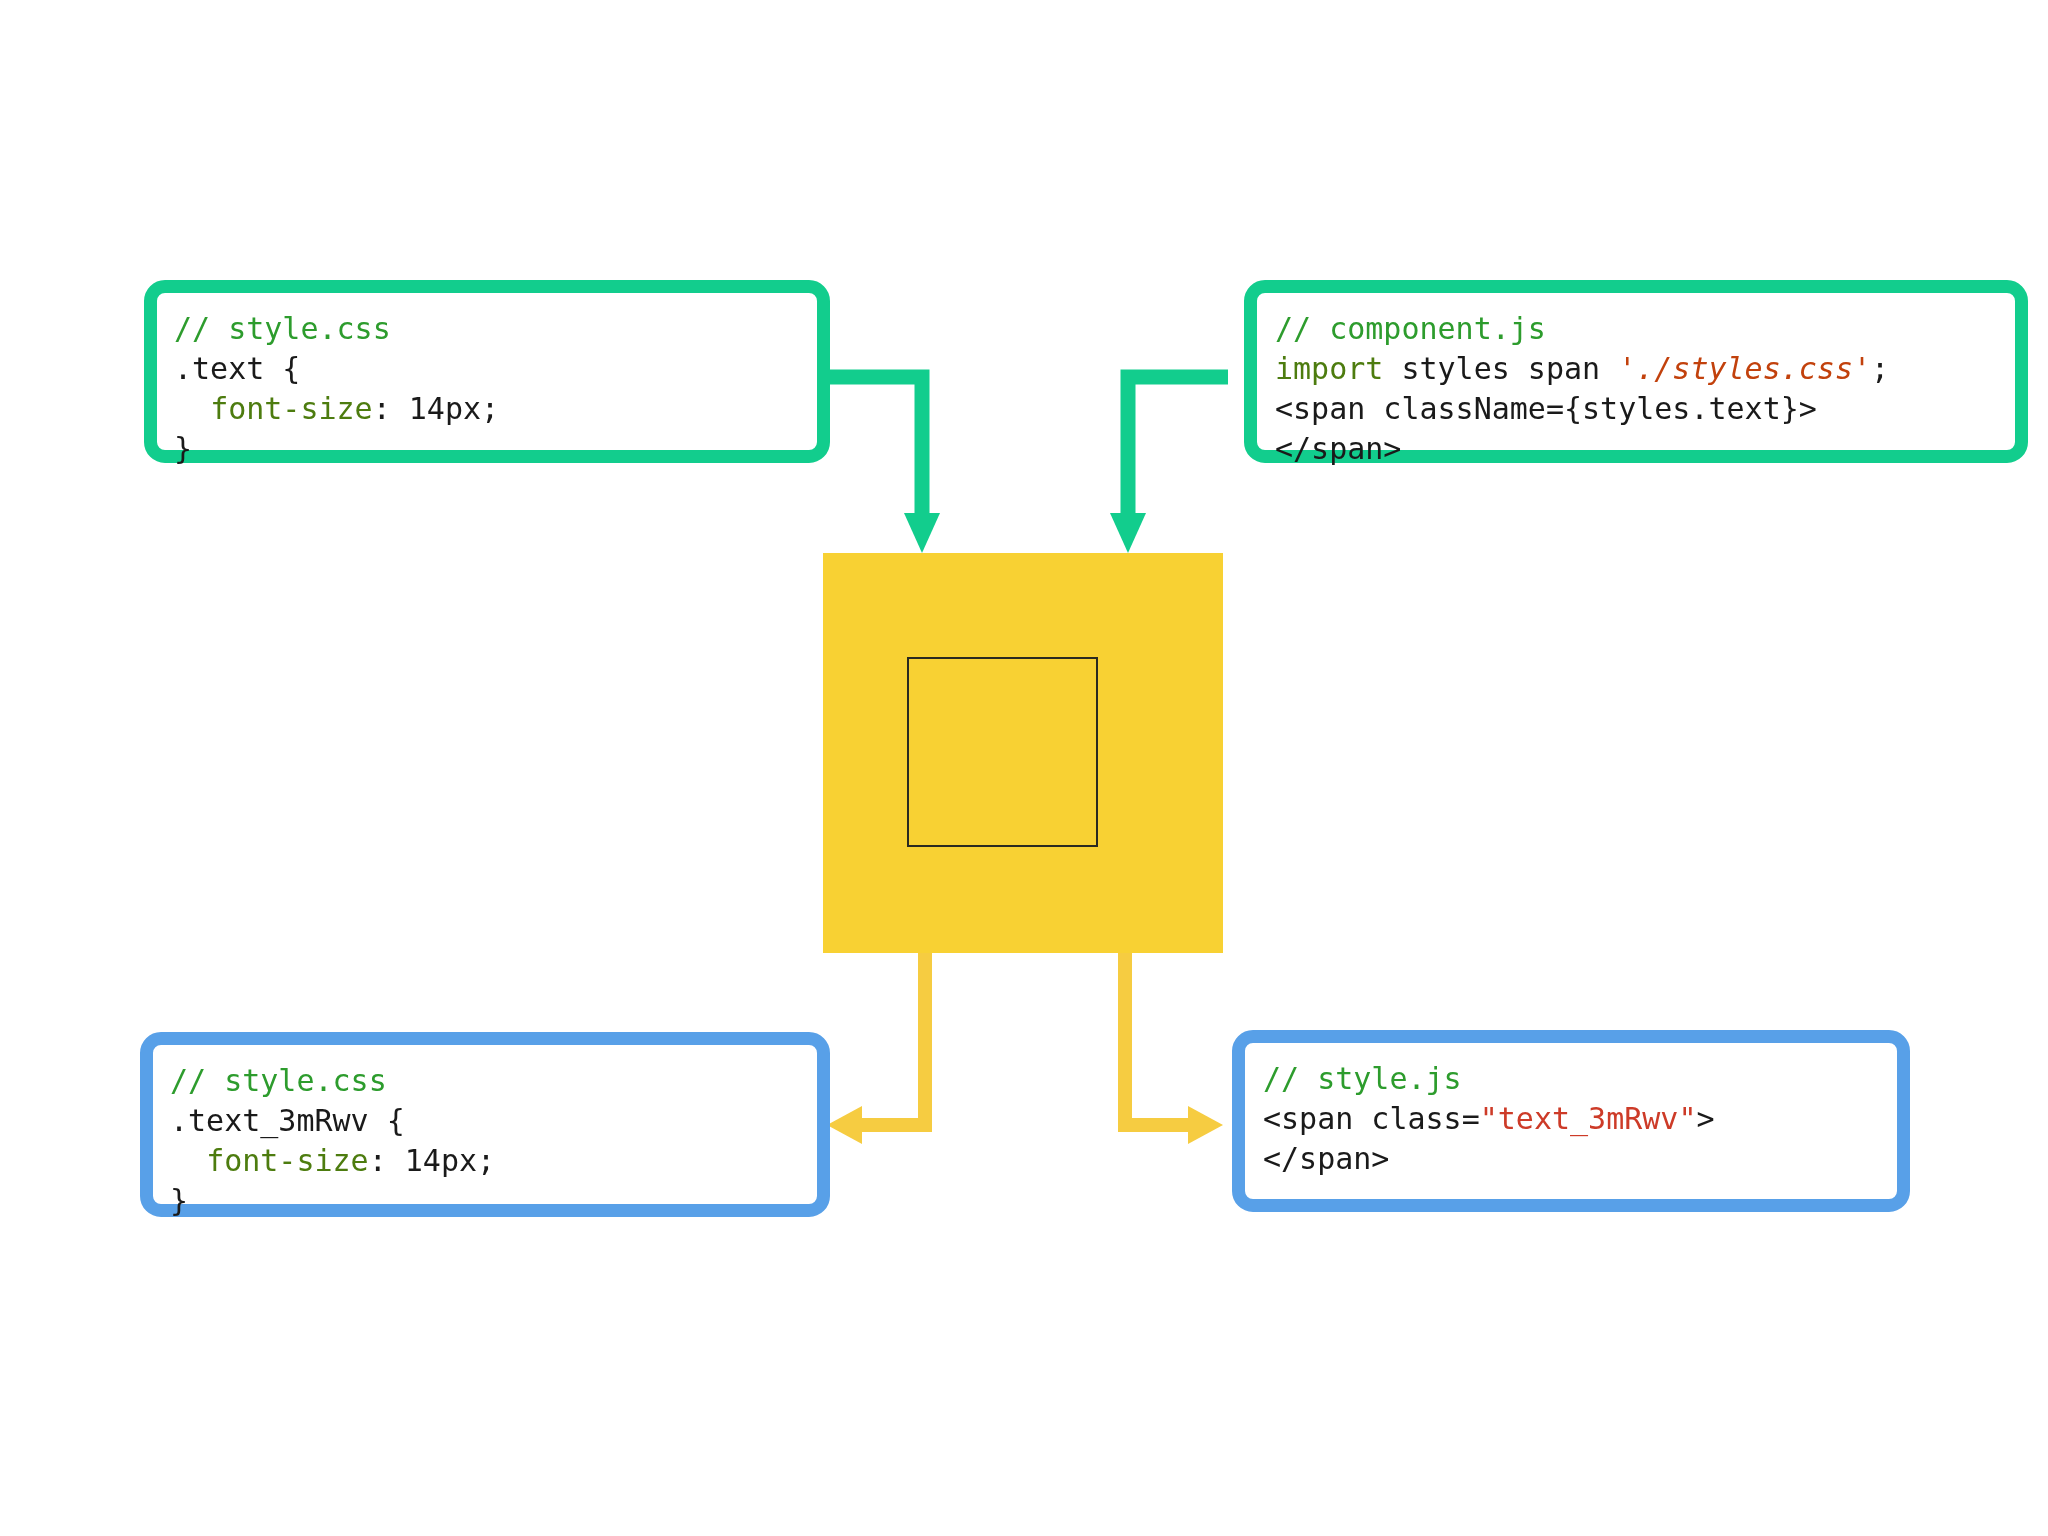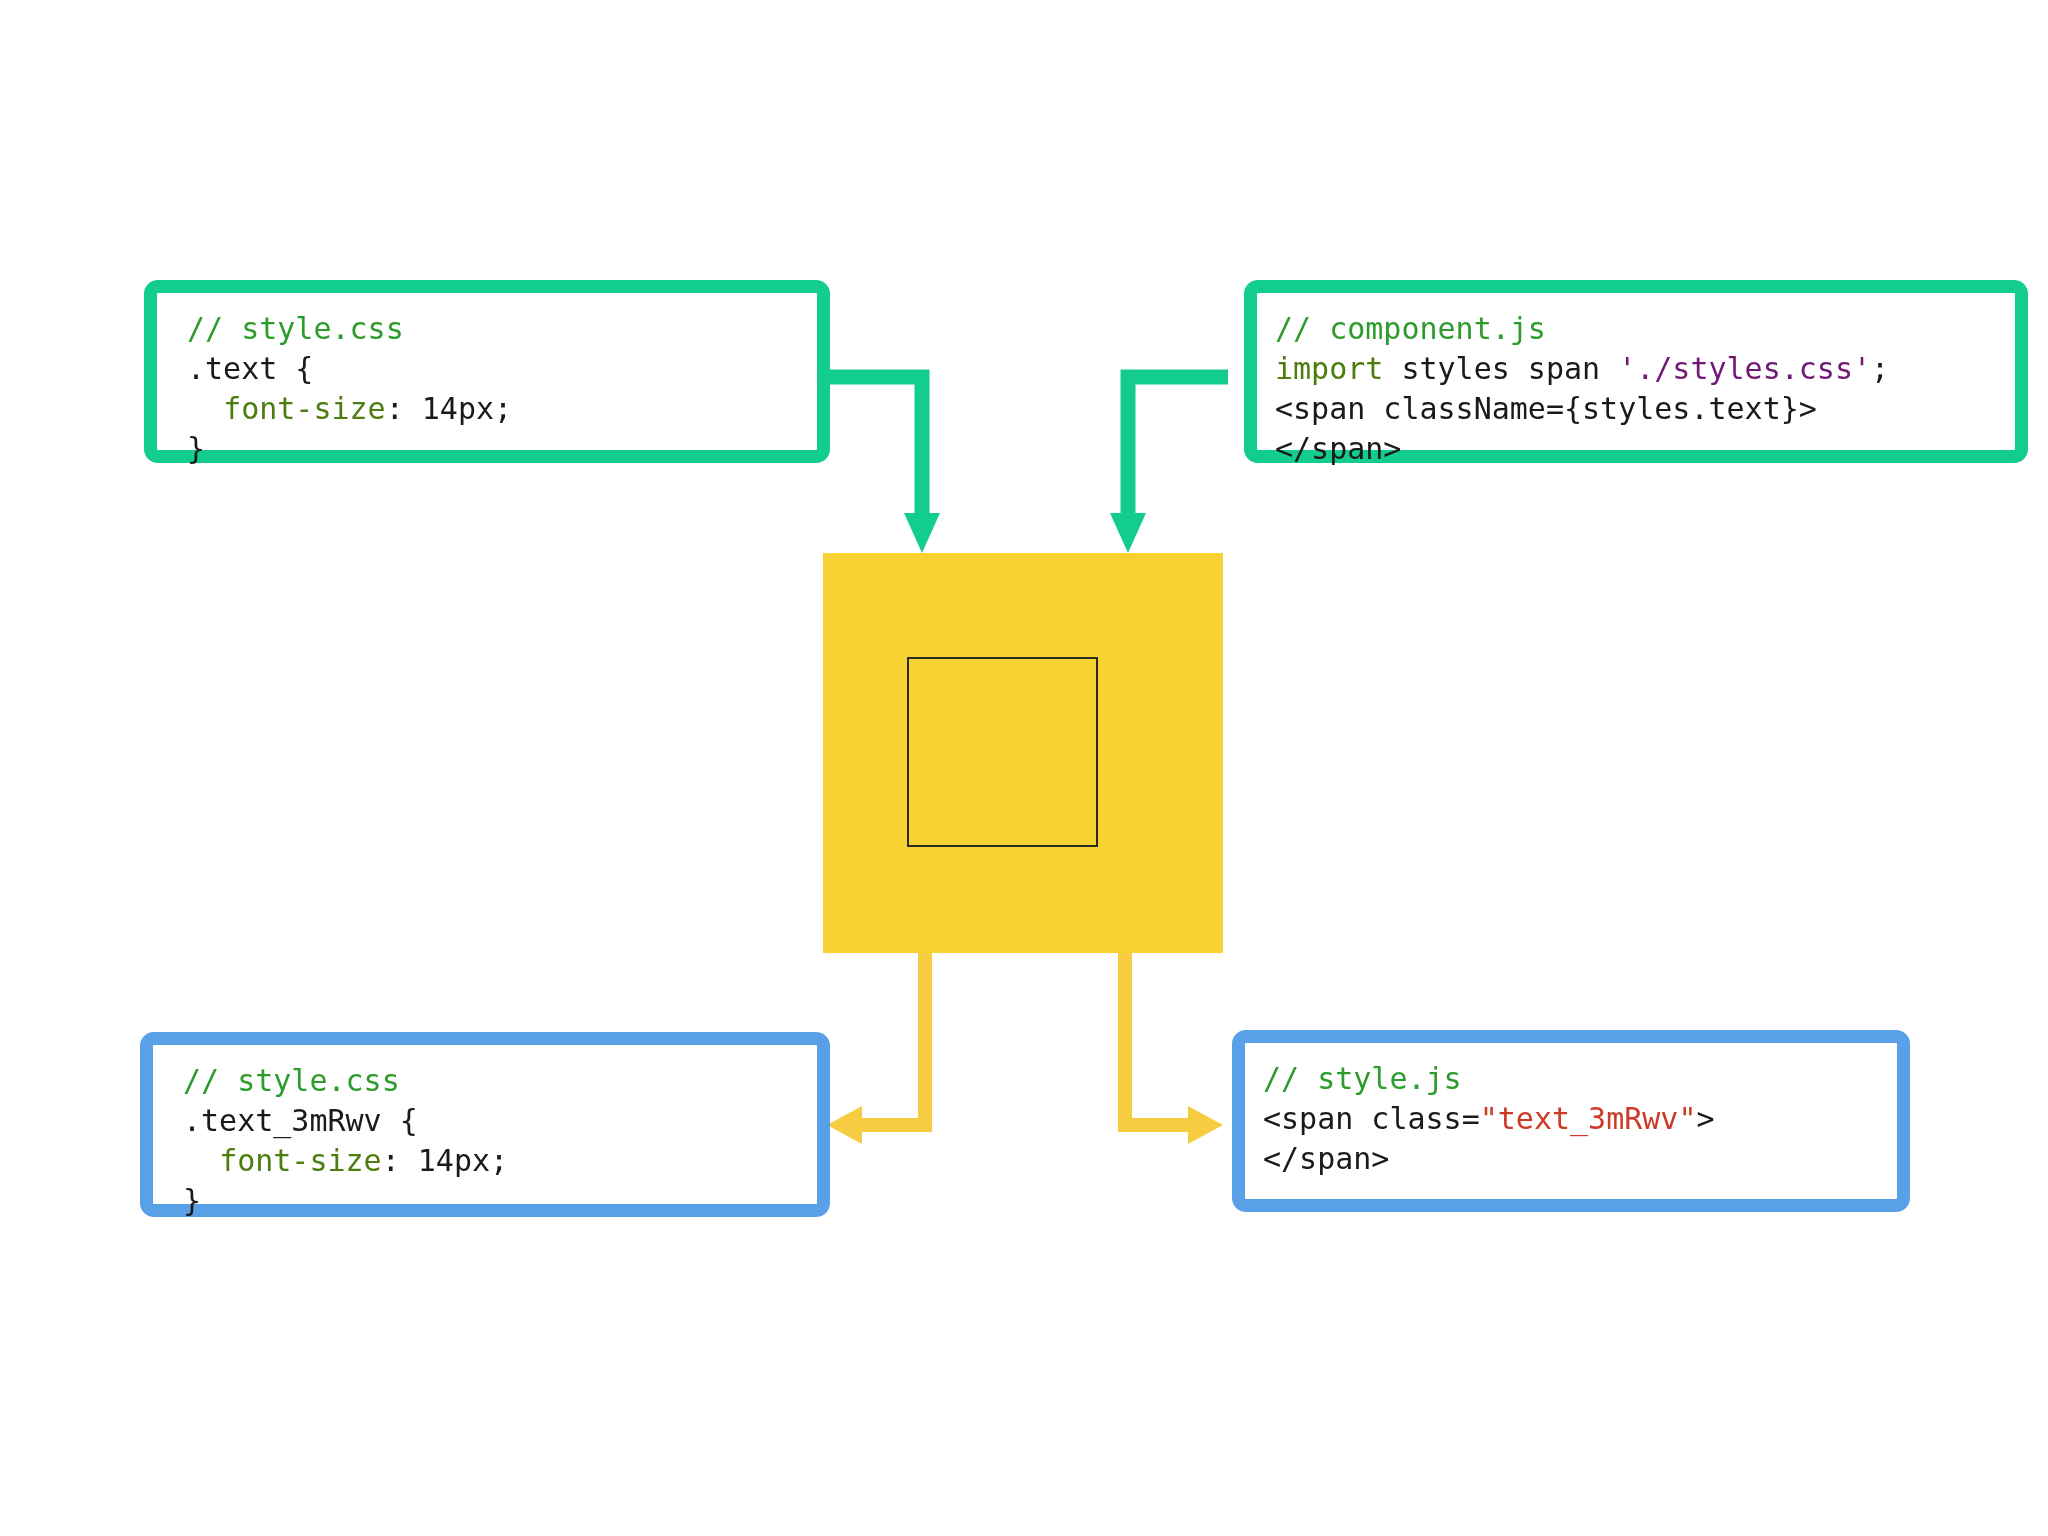--- a/index.html
+++ b/index.html
@@ -12,42 +12,42 @@
     width: 2048px;
     height: 1536px;
     background: #ffffff;
     overflow: hidden;
     font-family: "DejaVu Sans Mono", "Liberation Mono", monospace;
   }
   .code-box {
     position: absolute;
     box-sizing: border-box;
     background: #ffffff;
-    border-radius: 14px;
-    padding: 16px 10px 0 30px;
+    border-radius: 21px;
+    padding: 16px 10px 0 17px;
   }
   .code-box.source {
     border: 13px solid #12cd8d;
   }
   .code-box.output {
     border: 13px solid #58a0e8;
   }
   .box-tl { left: 144px;  top: 280px;  width: 686px; height: 183px; }
   .box-tr { left: 1228px; top: 280px;  width: 784px; height: 183px; padding-left: 18px; margin-left: 16px; }
   .box-bl { left: 140px;  top: 1032px; width: 690px; height: 185px; }
   .box-br { left: 1232px; top: 1030px; width: 678px; height: 182px; padding-left: 18px; }
   .code-line {
     white-space: pre;
     font-size: 30px;
     line-height: 40px;
     color: #1a1a1a;
   }
   .tok-comment { color: #2d9c2d; }
   .tok-keyword { color: #4d7c0f; }
-  .tok-string-blue { color: #701a75; }
+  .tok-string-blue { color: #c2410c; font-style: italic; }
   .tok-string-red { color: #cd3b28; }
   .modules-square {
     position: absolute;
     left: 823px;
     top: 553px;
     width: 400px;
     height: 400px;
     background: #f8d133;
   }
   .modules-frame {

